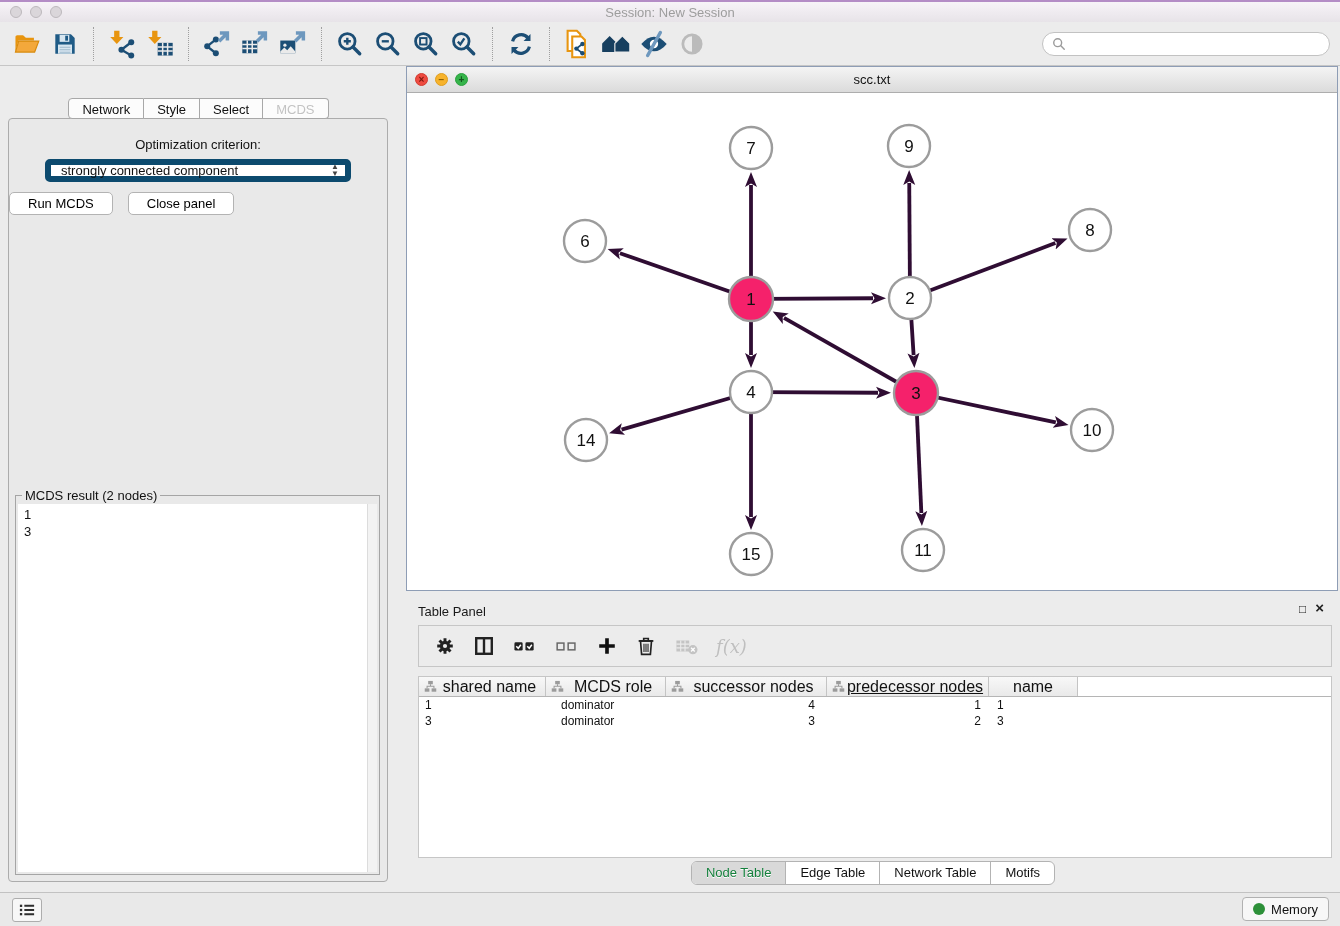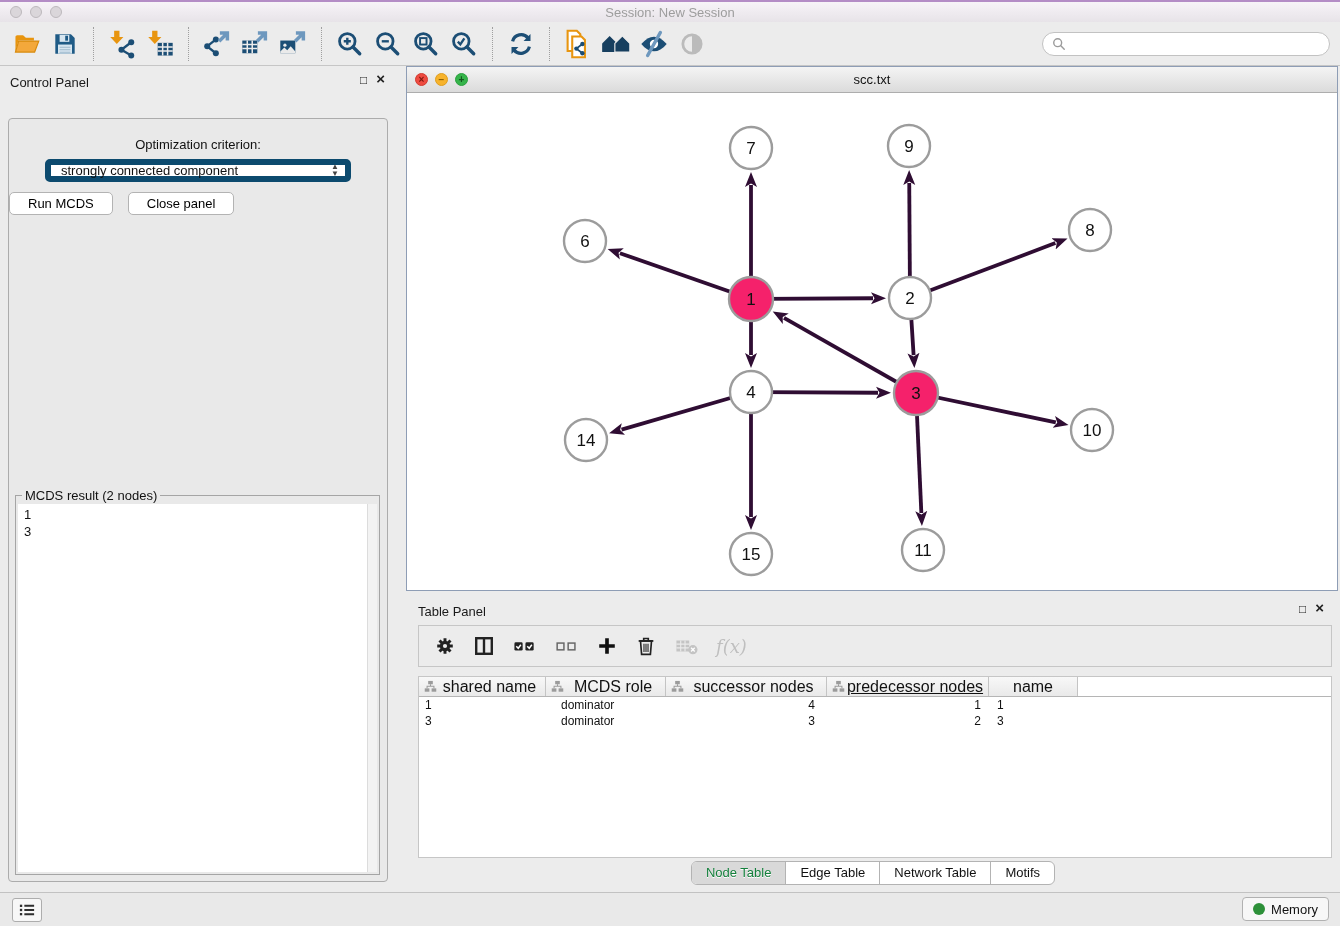--- a/index.html
+++ b/index.html
@@ -298,27 +298,26 @@
       <svg width="14" height="14" viewBox="0 0 16 16">
           <circle cx="6.5" cy="6.5" r="4.5" fill="none" stroke="#9a9a9a" stroke-width="1.6"></circle>
           <path d="M9.8 9.8 14 14" stroke="#9a9a9a" stroke-width="1.6" stroke-linecap="round"></path>
         </svg>
     </span>
     <input type="text" placeholder="" style="">
   </div>
 </div>
 
 <div id="control-panel">
-  <div class="cp-header">
-    <span class="panel-title">Control Panel</span>
-    <span class="win-btns">
-      <span class="float-btn"></span>
-      <span class="close-btn"></span>
-    </span>
-  </div>
+  <div class="cp-tabs" id="cp-tabs">
+      <div class="cp-tab">Network</div>
+      <div class="cp-tab">Style</div>
+      <div class="cp-tab">Select</div>
+      <div class="cp-tab active">MCDS</div>
+    </div>
   <div class="cp-content">
     <div class="opt-label">Optimization criterion:</div>
     <div class="combo">
       <span class="combo-value">strongly connected component</span>
       <span class="combo-arrows">
           <span>▲</span>
           <span>▼</span>
         </span>
     </div>
     <div class="cp-buttons">

